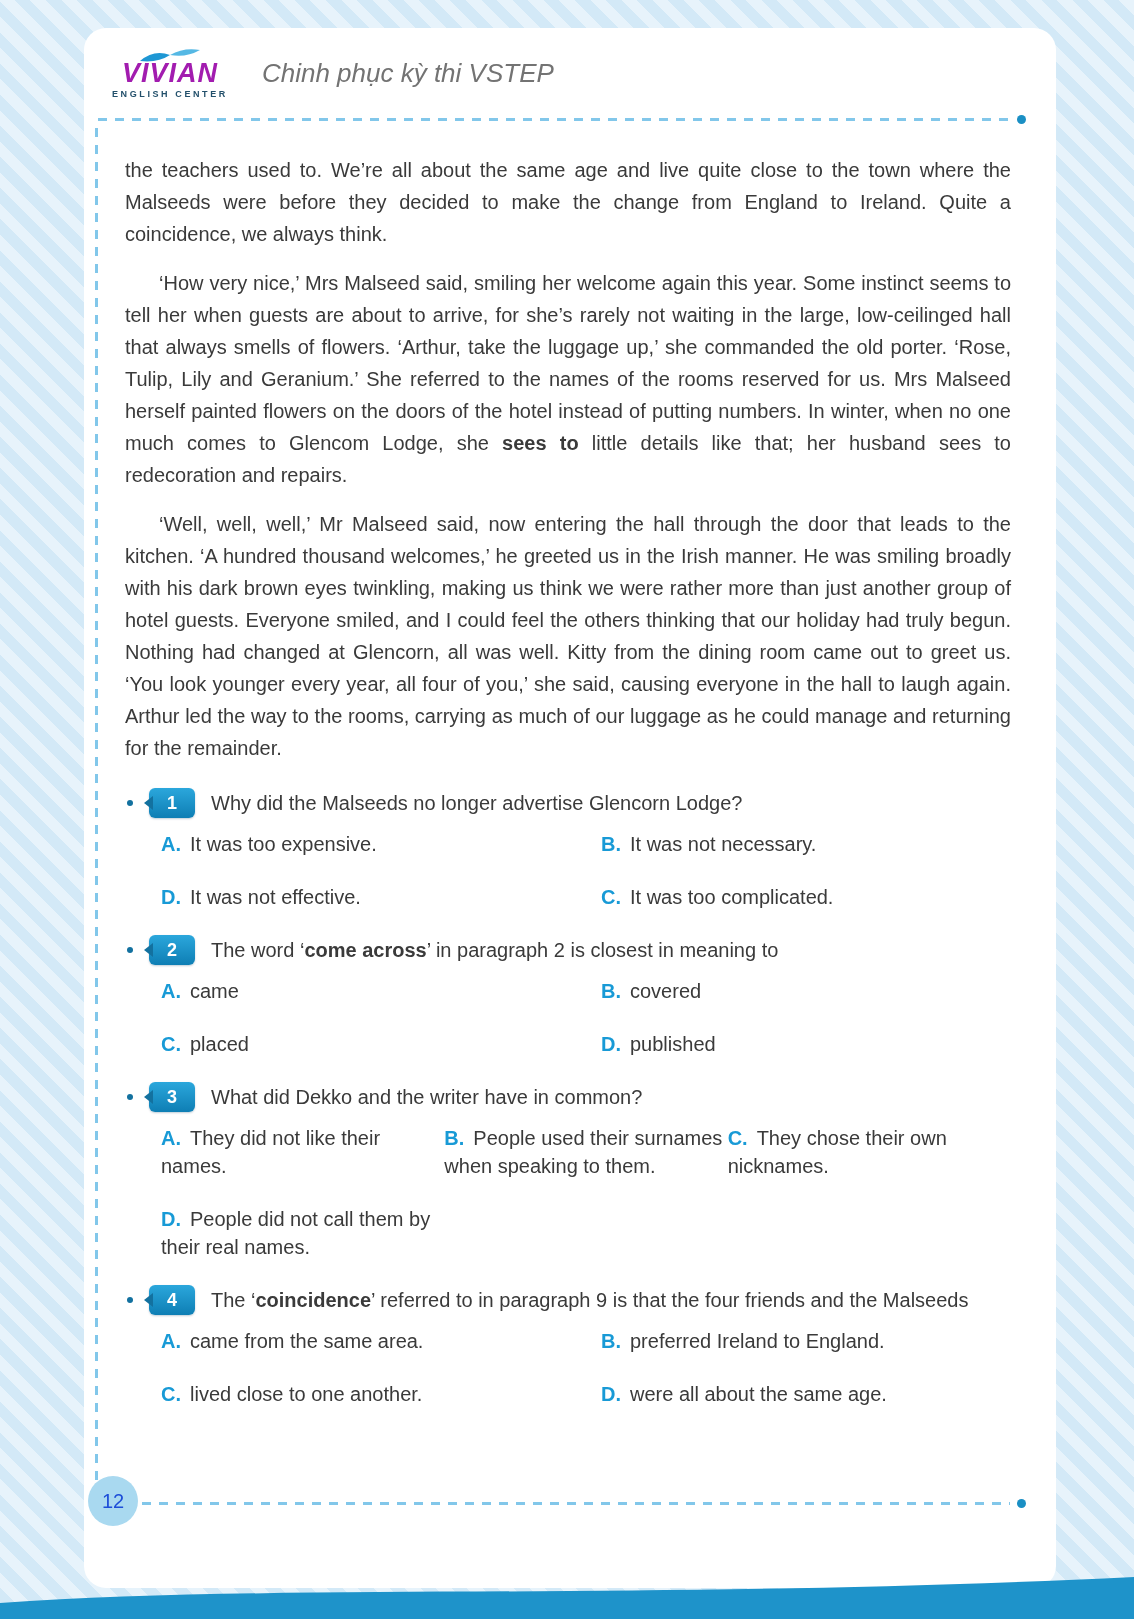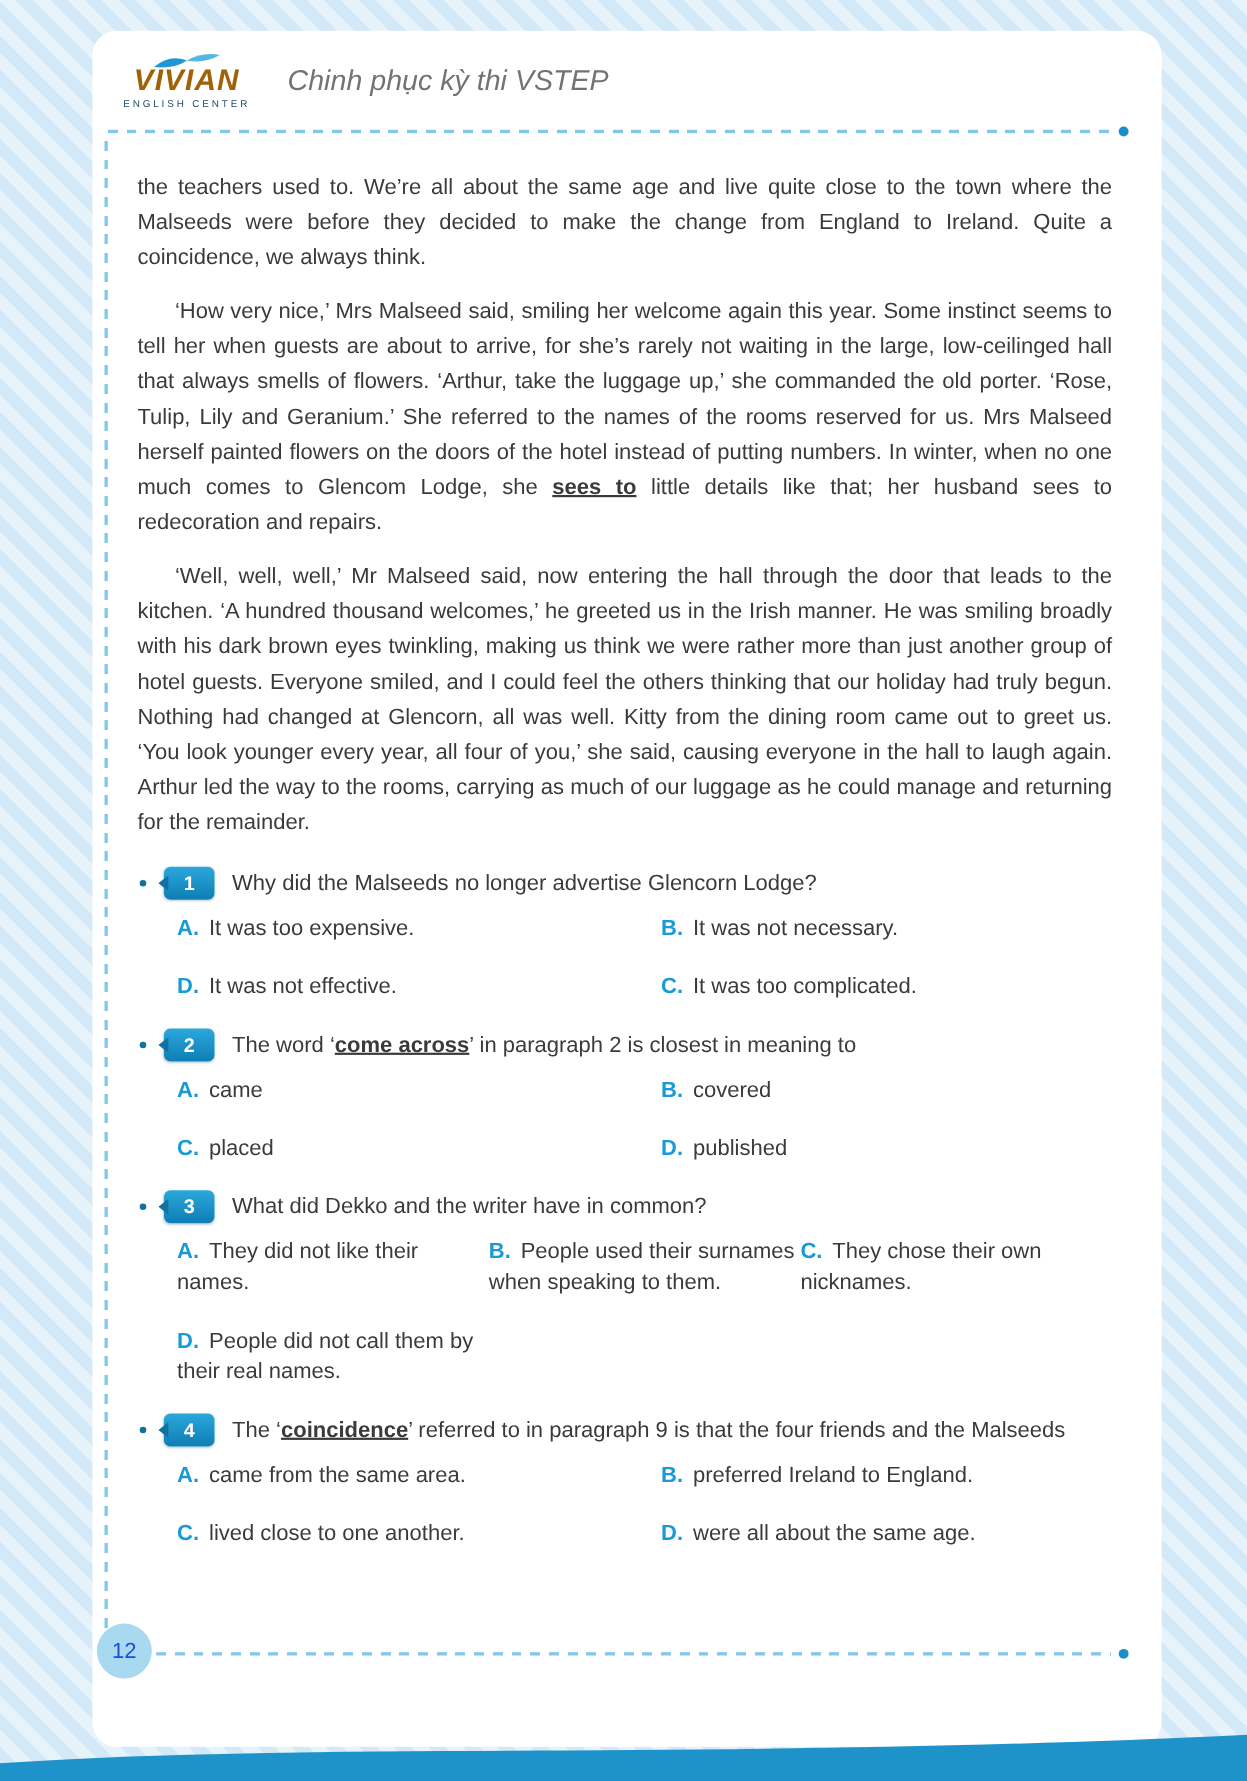--- a/index.html
+++ b/index.html
@@ -12,40 +12,40 @@
 
   .card {
     position:absolute; left:84px; top:28px; width:972px; height:1560px;
     background:#ffffff; border-radius:22px;
   }
 
   
   .header { position:absolute; left:28px; top:20px; display:flex; align-items:center; gap:34px; }
   .logo { display:flex; flex-direction:column; align-items:center; line-height:1; }
   .logo-swoosh { height:16px; margin-bottom:-4px; }
-  .logo-text { font-size:27px; font-weight:bold; font-style:italic; color:#a16207; letter-spacing:1px; }
-  .logo-sub { font-size:9px; letter-spacing:2.6px; color:#23506b; font-weight:normal; margin-top:3px; }
+  .logo-text { font-size:27px; font-weight:bold; font-style:italic; color:#a21caf; letter-spacing:1px; }
+  .logo-sub { font-size:9px; letter-spacing:2.6px; color:#23506b; font-weight:bold; margin-top:3px; }
   .slogan { font-size:26px; font-weight:normal; font-style:italic; color:#737373; }
 
   
   .dash-h { position:absolute; height:3px;
     background:repeating-linear-gradient(90deg,#82c7ea 0 9px, transparent 9px 17px); }
   .dash-top { left:14px; top:90px; width:912px; }
   .dash-bottom { left:58px; top:1474px; width:868px; }
   .dash-v { position:absolute; left:11px; top:100px; width:3px; height:1370px;
     background:repeating-linear-gradient(180deg,#82c7ea 0 9px, transparent 9px 17px); }
   .end-dot { position:absolute; right:-16px; top:-3px; width:9px; height:9px;
     border-radius:50%; background:#1a8fc4; }
 
   
   .content { position:absolute; left:41px; top:126px; width:886px;
     color:#3a3a3a; font-size:20px; }
   .para { text-align:justify; line-height:32px; margin-bottom:17px; }
   .para.indent { text-indent:34px; }
-  .kw { font-weight:bold;text-decoration:underline; }
+  .kw { font-weight:bold; }
 
   
   .question { display:flex; align-items:center; gap:16px; margin:24px 0 12px; }
   .badge { position:relative; min-width:46px; height:30px; margin-left:24px;
     background:linear-gradient(180deg,#2ba7dc,#0e7eb4); border-radius:6px;
     display:flex; align-items:center; justify-content:center;
     box-shadow:0 1px 2px rgba(0,60,100,.25); }
   .badge::before { content:""; position:absolute; left:-12px; top:50%;
     transform:translateY(-50%); width:0; height:0;
     border:7px solid transparent; border-right:9px solid #13719f; }

